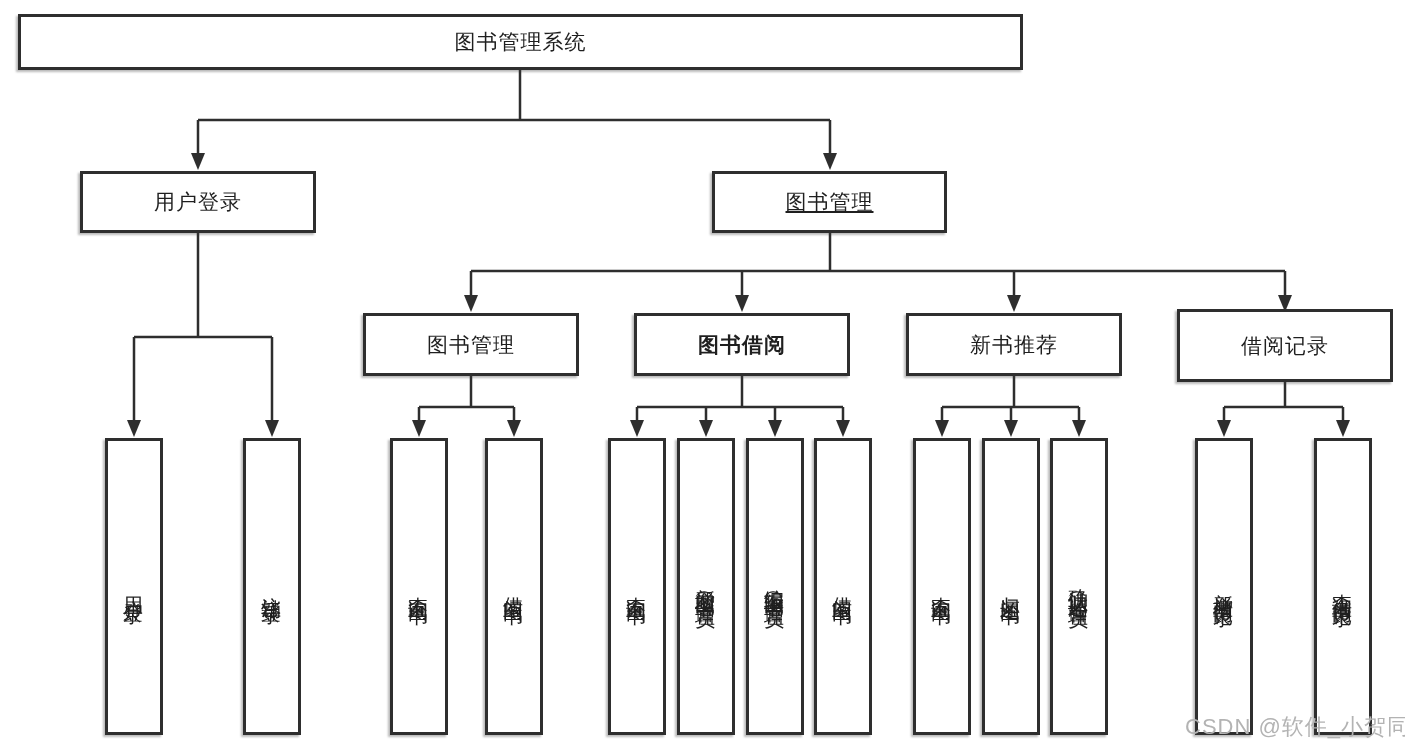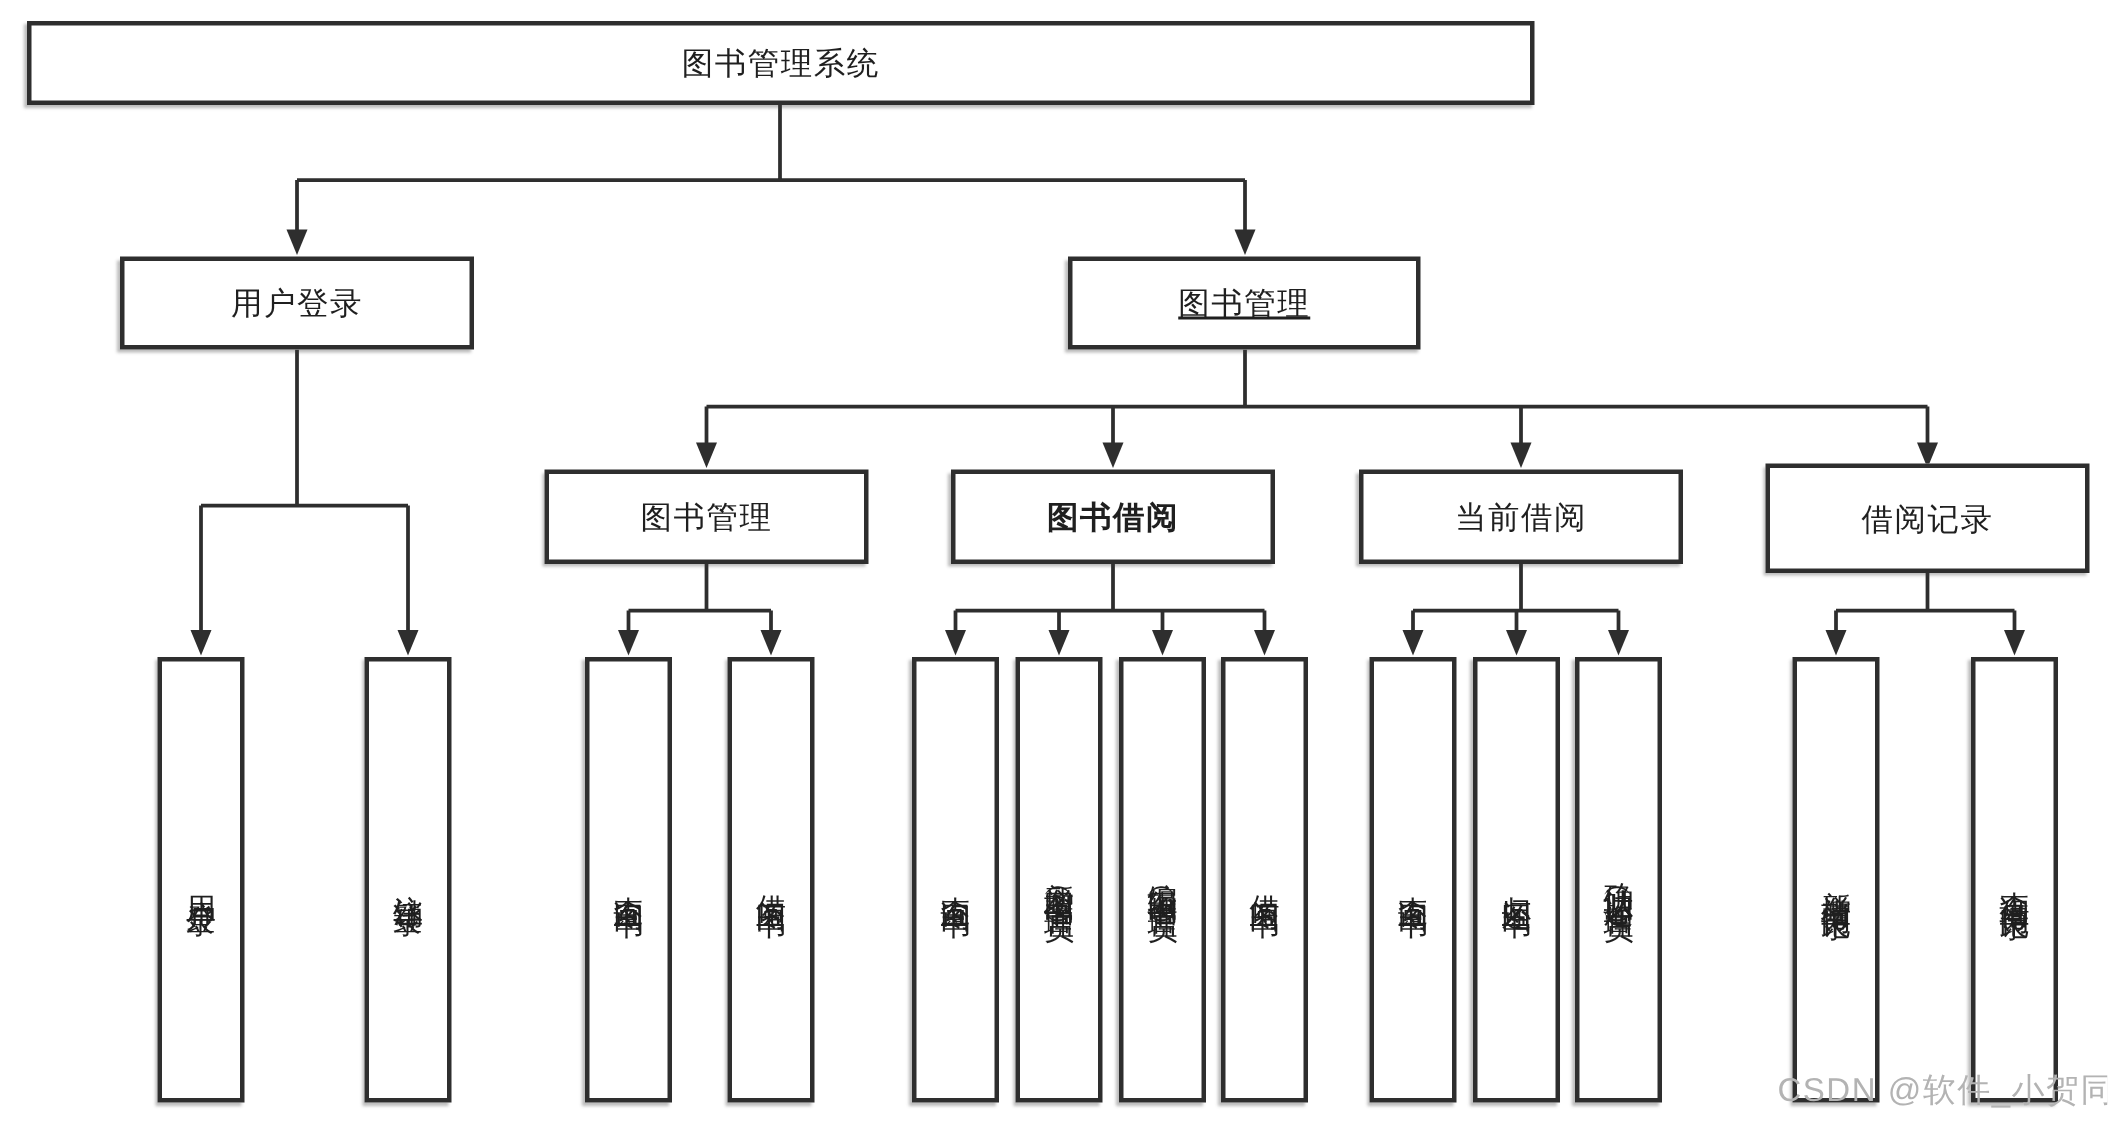--- a/index.html
+++ b/index.html
@@ -133,21 +133,21 @@
     </g>
   </svg>
 
   <div class="node" id="n-root">图书管理系统</div>
 
   <div class="node" id="n-user-login">用户登录</div>
   <div class="node" id="n-book-mgmt">图书管理</div>
 
   <div class="node" id="n-new-book">图书管理</div>
   <div class="node" id="n-book-borrow">图书借阅</div>
-  <div class="node" id="n-current-borrow">当前借阅</div>
+  <div class="node" id="n-current-borrow">新书推荐</div>
   <div class="node" id="n-borrow-record">借阅记录</div>
 
   <div class="node leaf" id="n-leaf-user-login">用户登录</div>
   <div class="node leaf" id="n-leaf-logout">注销登录</div>
   <div class="node leaf" id="n-leaf-nb-query">查询图书</div>
   <div class="node leaf" id="n-leaf-nb-borrow">借阅图书</div>
   <div class="node leaf" id="n-leaf-bb-query">查询图书</div>
   <div class="node leaf" id="n-leaf-bb-add">新增图书（管理员）</div>
   <div class="node leaf" id="n-leaf-bb-edit">编辑图书（管理员）</div>
   <div class="node leaf" id="n-leaf-bb-borrow">借阅图书</div>

